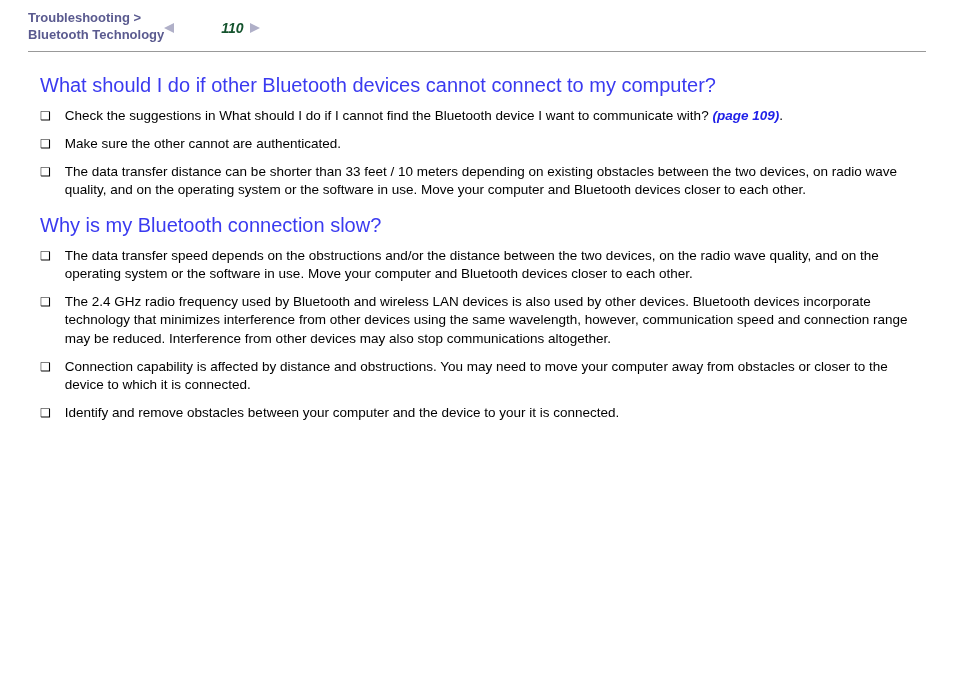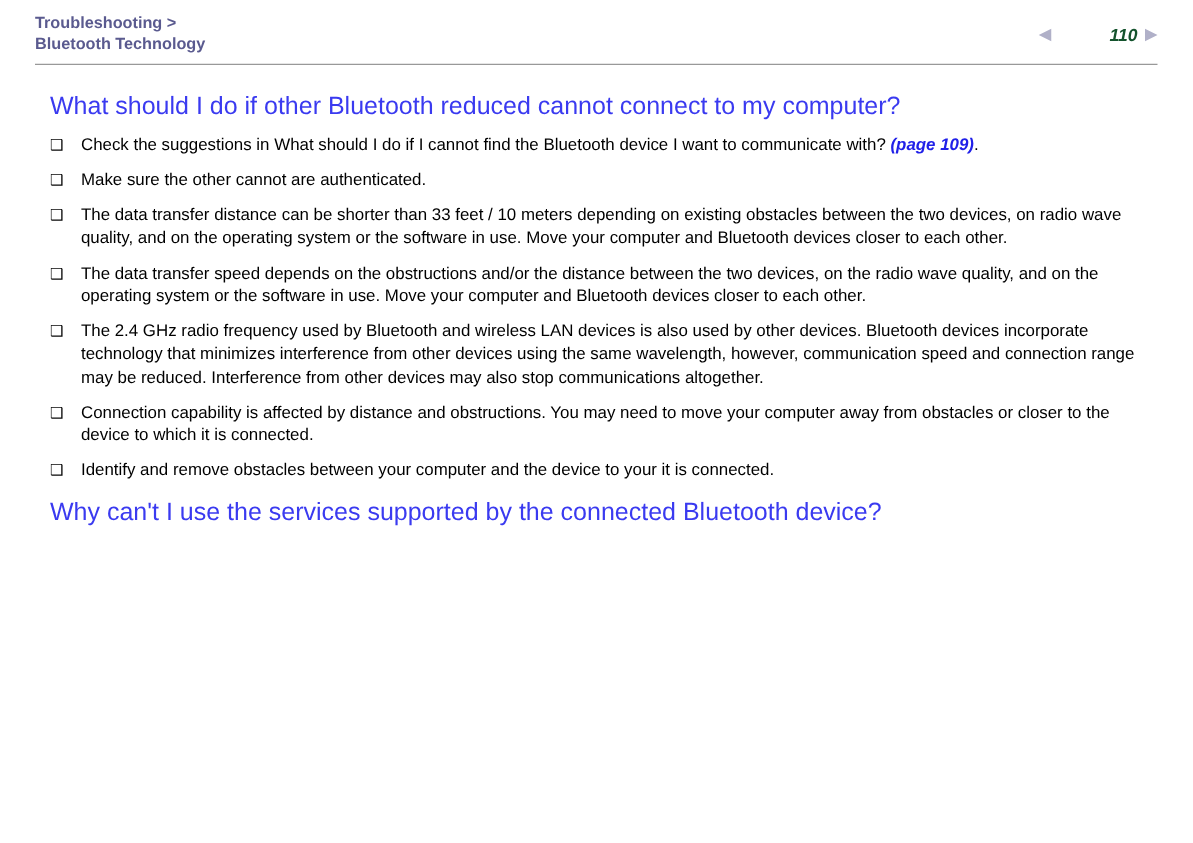--- a/index.html
+++ b/index.html
@@ -9,23 +9,22 @@
     }
     body {
       font-family: Arial, Helvetica, sans-serif;
       width: 954px;
       height: 674px;
       background: #fff;
       color: #000;
       position: relative;
     }
     .header {
-      padding: 10px 28px 6px 28px;
+      padding: 10px 16px 6px 28px;
       display: flex;
-      justify-content: space-between;
       align-items: flex-start;
       border-bottom: 1px solid transparent;
     }
     .breadcrumb {
       color: #5a5a8f;
       font-size: 13px;
       font-weight: bold;
       line-height: 1.3;
     }
     .page-nav {
@@ -119,52 +118,52 @@
   <div class="page-nav">
     <span class="arrow arrow-left"></span>
     <span class="page-number">110</span>
     <span class="arrow arrow-right"></span>
   </div>
 </div>
 <hr class="divider">
 
 <div class="content">
 
-  <h2>What should I do if other Bluetooth reduced cannot connect to my computer?</h2>
+  <h2>What should I do if other Bluetooth devices cannot connect to my computer?</h2>
   <ul>
     <li>
       <span class="bullet">❑</span>
       <span class="li-text">
         <span>Check the suggestions in </span><span class="bold">What should I do if I cannot find the Bluetooth device I want to communicate with? </span><span class="link">(page 109)</span><span>.</span>
       </span>
     </li>
     <li>
       <span class="bullet">❑</span>
       <span class="li-text">Make sure the other cannot are authenticated.</span>
     </li>
     <li>
       <span class="bullet">❑</span>
       <span class="li-text">The data transfer distance can be shorter than 33 feet / 10 meters depending on existing obstacles between the two devices, on radio wave quality, and on the operating system or the software in use. Move your computer and Bluetooth devices closer to each other.</span>
     </li>
   </ul>
 
+  <h2>Why is my Bluetooth connection slow?</h2>
   <ul>
     <li>
       <span class="bullet">❑</span>
       <span class="li-text">The data transfer speed depends on the obstructions and/or the distance between the two devices, on the radio wave quality, and on the operating system or the software in use. Move your computer and Bluetooth devices closer to each other.</span>
     </li>
     <li>
       <span class="bullet">❑</span>
       <span class="li-text">The 2.4 GHz radio frequency used by Bluetooth and wireless LAN devices is also used by other devices. Bluetooth devices incorporate technology that minimizes interference from other devices using the same wavelength, however, communication speed and connection range may be reduced. Interference from other devices may also stop communications altogether.</span>
     </li>
     <li>
       <span class="bullet">❑</span>
       <span class="li-text">Connection capability is affected by distance and obstructions. You may need to move your computer away from obstacles or closer to the device to which it is connected.</span>
     </li>
     <li>
       <span class="bullet">❑</span>
       <span class="li-text">Identify and remove obstacles between your computer and the device to your it is connected.</span>
     </li>
   </ul>
 
-  <h2>Why can't I use the services supported by the connected Bluetooth device?</h2>
 
 </div>
 
 </body></html>

